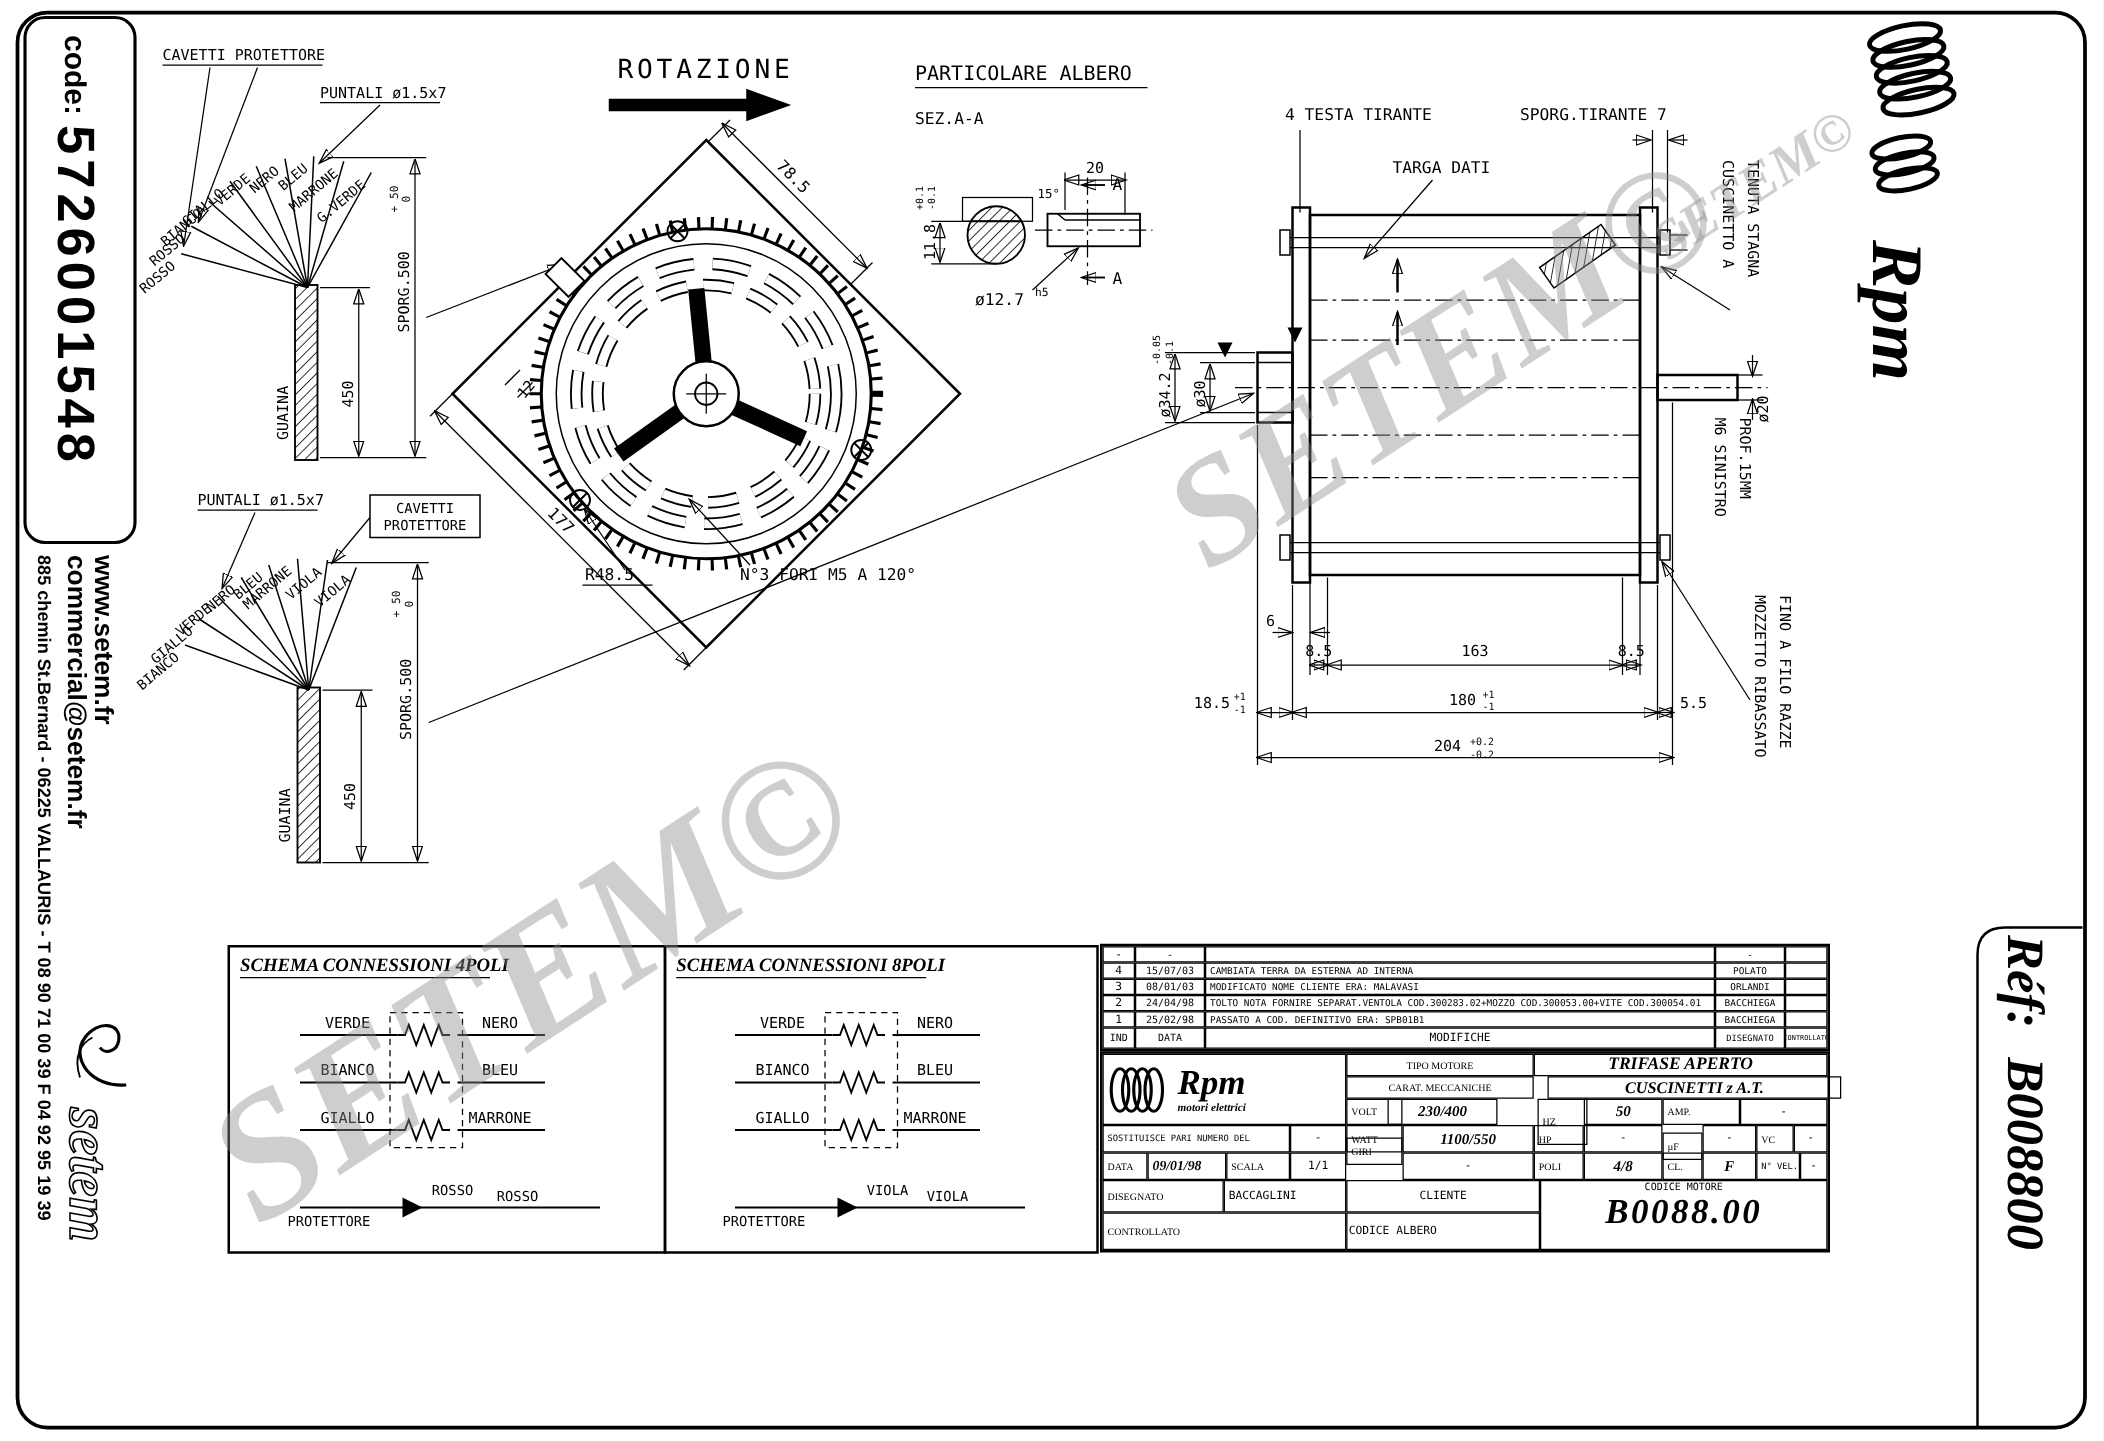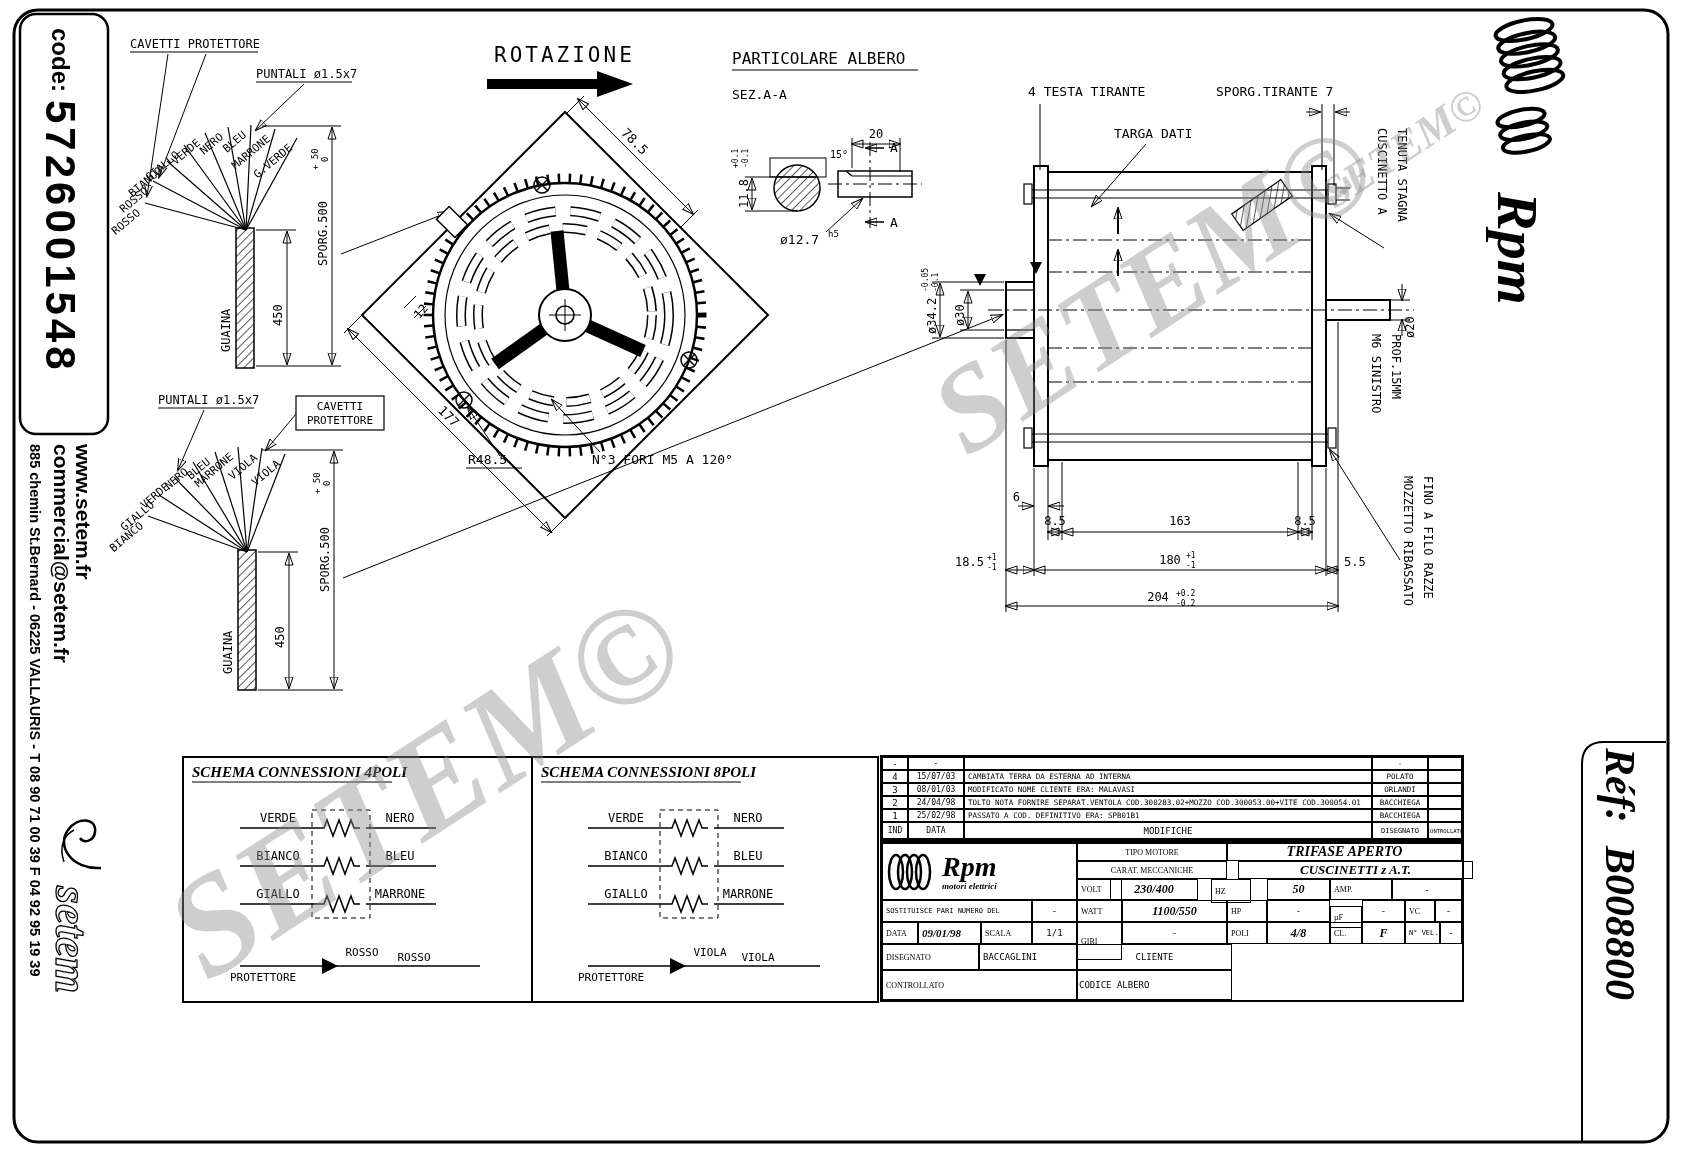--- a/index.html
+++ b/index.html
@@ -487,37 +487,41 @@
     <div class="cell lbl" style="left:0;top:101px;width:97px;height:26px">DISEGNATO</div>
     <div class="cell" style="left:97px;top:101px;width:98px;height:26px">BACCAGLINI</div>
     <div class="cell lbl" style="left:0;top:127px;width:195px;height:30px">CONTROLLATO</div>
 
     <div class="cell cc lbl" style="left:195px;top:0;width:150px;height:18px">TIPO MOTORE</div>
     <div class="cell cc val" style="left:345px;top:0;width:235px;height:18px;font-size:14px">TRIFASE APERTO</div>
     <div class="cell cc lbl" style="left:195px;top:18px;width:150px;height:18px">CARAT. MECCANICHE</div>
     <div class="cell cc val" style="left:356px;top:18px;width:235px;height:18px;font-size:13px">CUSCINETTI z A.T.</div>
     <div class="cell lbl" style="left:195px;top:36px;width:45px;height:21px">VOLT</div>
     <div class="cell cc val" style="left:228px;top:36px;width:88px;height:21px">230/400</div>
-    <div class="cell lbl" style="left:329px;top:36px;width:40px;height:24px">HZ</div>
+    <div class="cell lbl" style="left:348px;top:36px;width:40px;height:37px">HZ</div>
     <div class="cell cc val" style="left:385px;top:36px;width:63px;height:21px">50</div>
     <div class="cell lbl" style="left:448px;top:36px;width:62px;height:21px">AMP.</div>
     <div class="cell cc" style="left:510px;top:36px;width:70px;height:21px">-</div>
     <div class="cell lbl" style="left:195px;top:57px;width:45px;height:22px">WATT</div>
     <div class="cell cc val" style="left:240px;top:57px;width:105px;height:22px">1100/550</div>
     <div class="cell lbl" style="left:345px;top:57px;width:40px;height:22px">HP</div>
     <div class="cell cc" style="left:385px;top:57px;width:63px;height:22px">-</div>
     <div class="cell lbl" style="left:448px;top:63px;width:32px;height:22px">µF</div>
     <div class="cell cc" style="left:480px;top:57px;width:43px;height:22px">-</div>
     <div class="cell lbl" style="left:523px;top:57px;width:30px;height:22px">VC</div>
     <div class="cell cc" style="left:553px;top:57px;width:27px;height:22px">-</div>
-    <div class="cell lbl" style="left:195px;top:79px;width:45px;height:38px">GIRI</div>
+    <div class="cell lbl" style="left:195px;top:67px;width:45px;height:22px">GIRI</div>
     <div class="cell cc" style="left:240px;top:79px;width:105px;height:22px">-</div>
     <div class="cell lbl" style="left:345px;top:79px;width:40px;height:22px">POLI</div>
     <div class="cell cc val" style="left:385px;top:79px;width:63px;height:22px">4/8</div>
     <div class="cell lbl" style="left:448px;top:79px;width:32px;height:22px">CL.</div>
     <div class="cell cc val" style="left:480px;top:79px;width:43px;height:22px">F</div>
     <div class="cell" style="left:523px;top:79px;width:35px;height:22px;font-size:7px">N° VEL.</div>
     <div class="cell cc" style="left:558px;top:79px;width:22px;height:22px">-</div>
     <div class="cell cc" style="left:195px;top:101px;width:155px;height:26px;font-size:9px">CLIENTE</div>
     <div class="cell cc" style="left:195px;top:127px;width:155px;height:30px;font-size:9px;justify-content:flex-start">CODICE ALBERO</div>
+    <div class="cell codmot" style="left:350px;top:101px;width:230px;height:56px">
+      <div style="font-size:8px;align-self:center">CODICE MOTORE</div>
+      <div class="ser" style="font-size:28px;align-self:center;letter-spacing:2px">B0088.00</div>
+    </div>
   </div>
 
 </div>
 
 </body></html>

